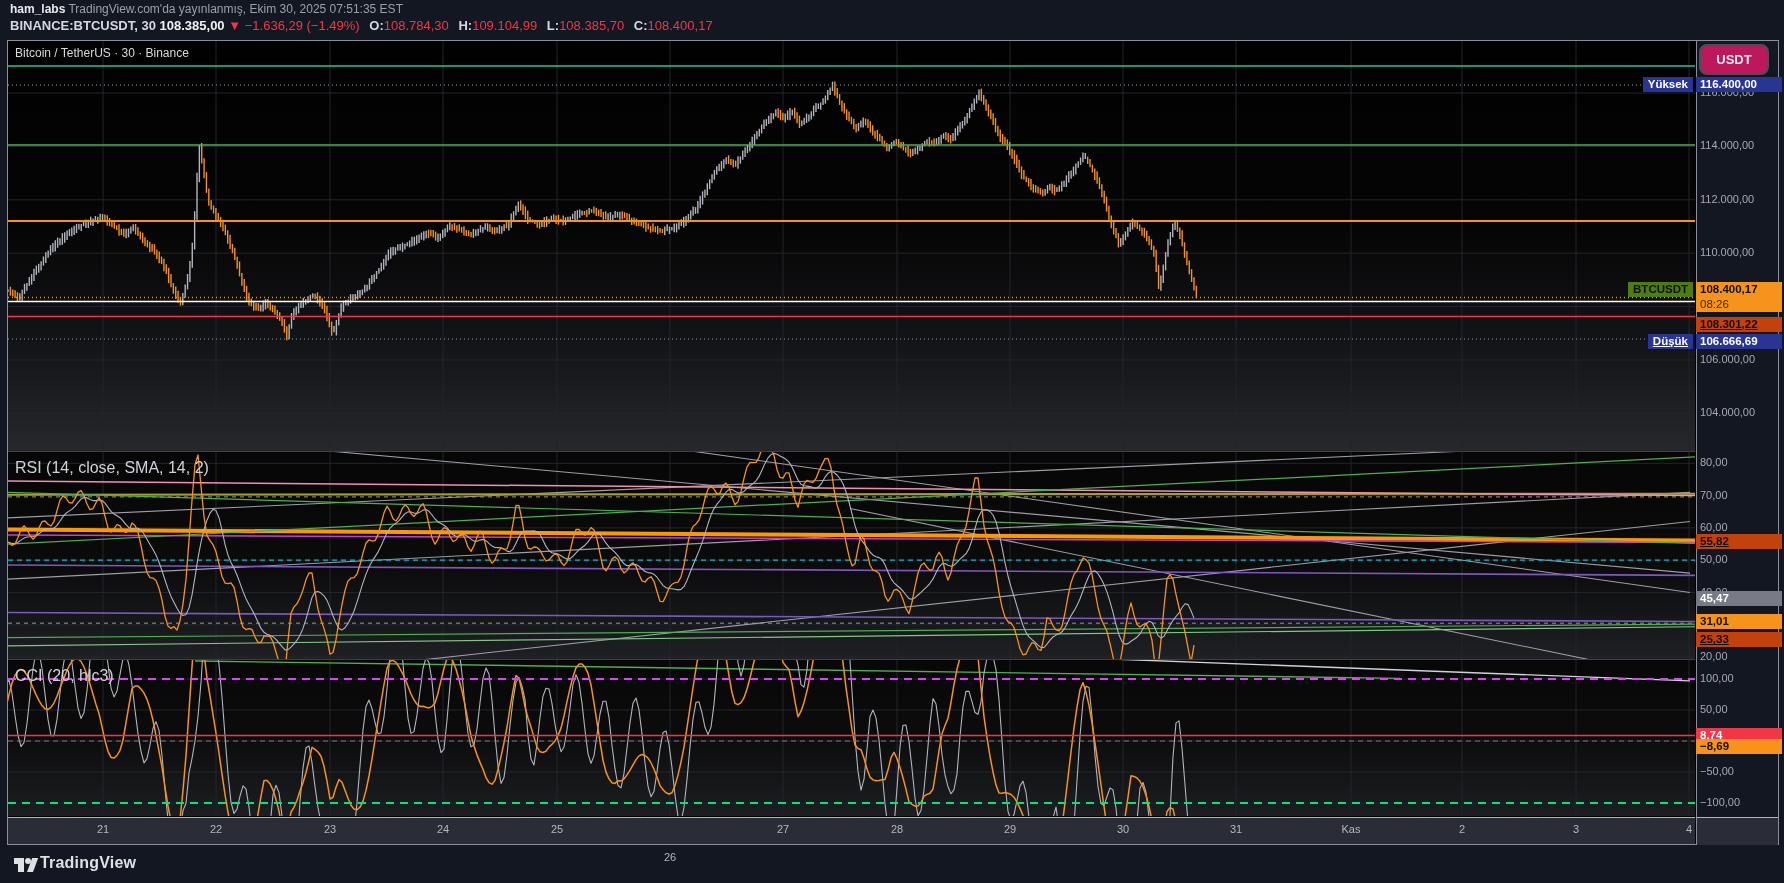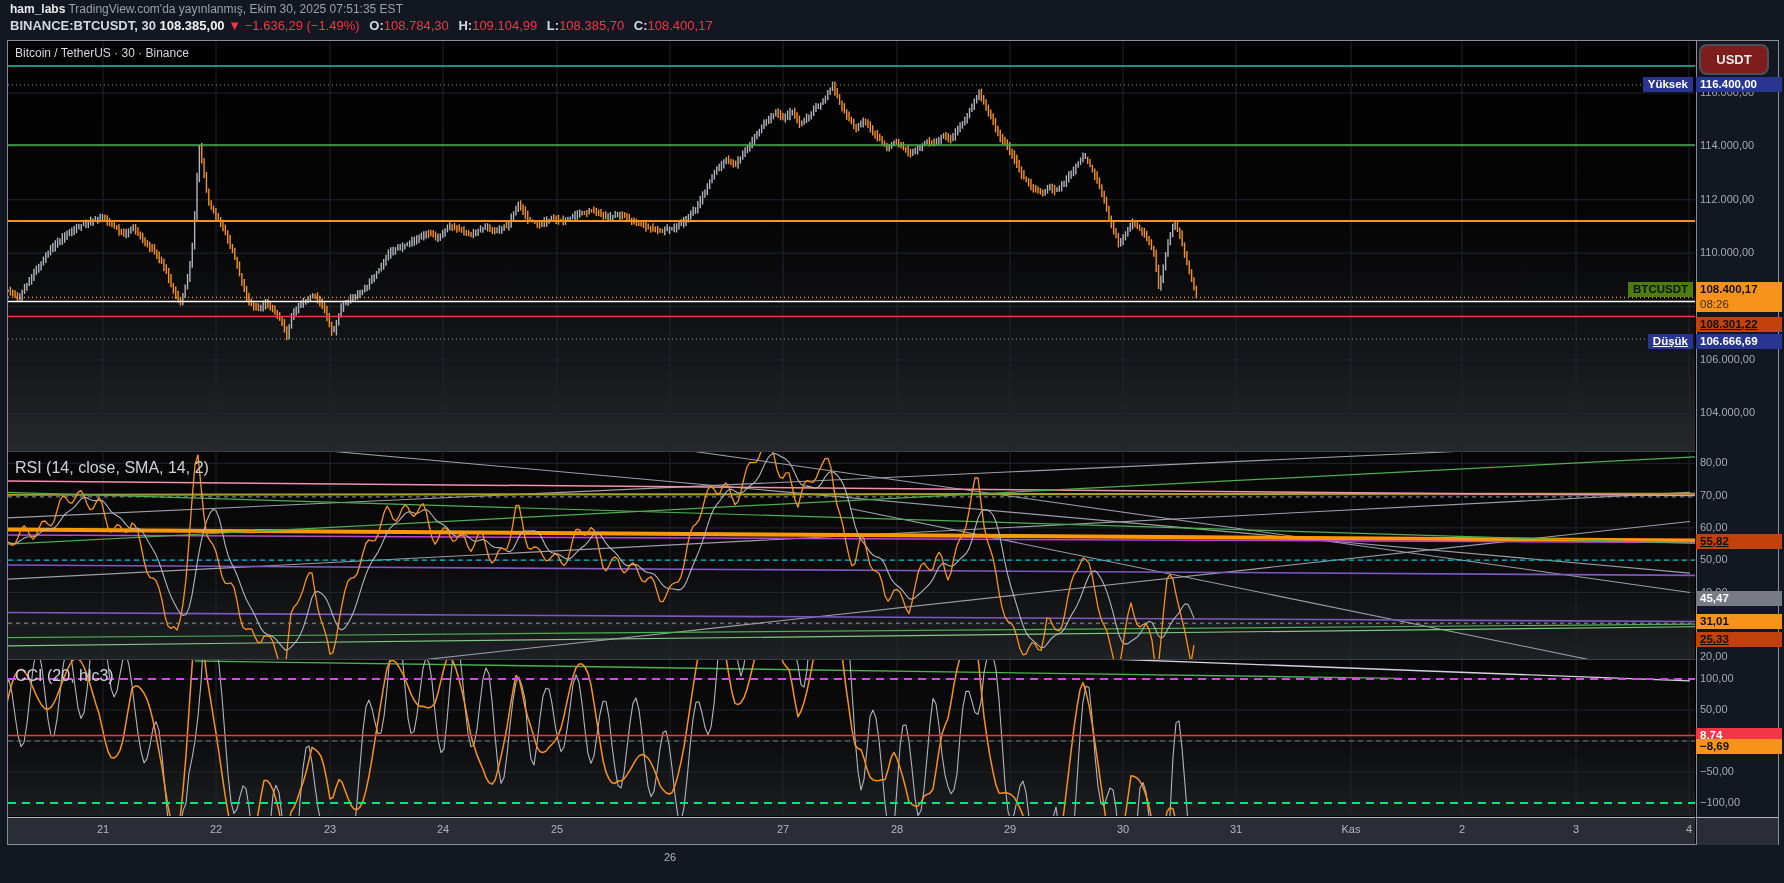--- a/index.html
+++ b/index.html
@@ -34,21 +34,21 @@
   .axlabel.orange{background:#f7931a;color:#111;font-weight:bold;}
   .axlabel.orange .sub{font-weight:normal;color:#402d00;}
   .axlabel.white{background:#c2410c;color:#111;font-weight:bold;text-decoration:underline;}
   .axlabel.gray{background:#787b86;color:#fff;font-weight:bold;}
   .axlabel.red{background:#f23645;color:#fff;font-weight:bold;}
   .tag{position:absolute;font-size:11.5px;line-height:15px;padding:0 5px;white-space:nowrap;z-index:6;font-weight:bold;margin-left:48px;}
   .tag.blue{background:#283593;color:#fff;}
   .tag.orange{background:#4d7c0f;color:#111;}
   
   #usdt-btn{position:absolute;left:1699px;top:44px;width:66px;height:27px;border:2px solid #4c4f59;border-radius:8px;
-    background:#7f1d1d;color:#e8e9ed;font-size:13px;font-weight:bold;text-align:center;line-height:27px;z-index:7;cursor:pointer;}
+    background:#be185d;color:#e8e9ed;font-size:13px;font-weight:bold;text-align:center;line-height:27px;z-index:7;cursor:pointer;}
   
   #footer{position:absolute;left:0;top:845px;width:1784px;height:38px;background:#131722;}
   #footer .brand{position:absolute;left:40px;top:9px;font-size:16px;font-weight:bold;color:#dfe0e4;letter-spacing:.2px;}
   #footer svg{position:absolute;left:13px;top:10px;}
   svg{display:block;}
 </style>
 </head>
 <body>
 <div id="stage">
 
@@ -737,13 +737,21 @@
       <div class="axlabel blue" style="top: 333.5px;">106.666,69</div>
       <div class="tag blue" style="top: 333.5px; right: 91px; text-decoration: underline;">Düşük</div>
       <div class="axlabel white" style="top: 533.901px;">55,82</div>
       <div class="axlabel gray" style="top: 567px; margin-top: 24px;">45,47</div>
       <div class="axlabel orange" style="top: 614.038px;">31,01</div>
       <div class="axlabel white" style="top: 632.384px;">25,33</div>
       <div class="axlabel red" style="top: 728.081px;">8,74</div>
       <div class="axlabel orange" style="top: 738.888px;">−8,69</div>
     </div>
 
+  <div id="footer">
+    <svg width="26" height="20" viewBox="0 0 26 20">
+      <path d="M1 3 h10 v14 h-6 v-8 h-4 z" fill="#dfe0e4"></path>
+      <circle cx="15" cy="6" r="3" fill="#dfe0e4"></circle>
+      <path d="M14 17 l5.2-14 h6 l-5.2 14 z" fill="#dfe0e4"></path>
+    </svg>
+    <div class="brand">TradingView</div>
+  </div>
 </div>
 
 </body></html>

